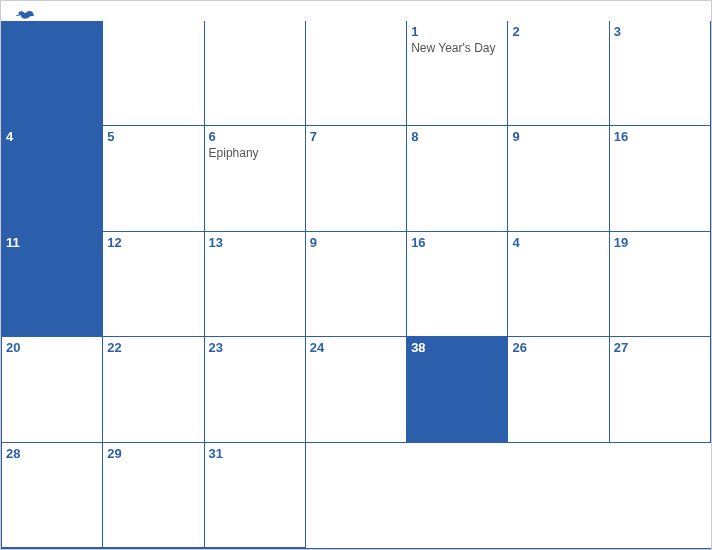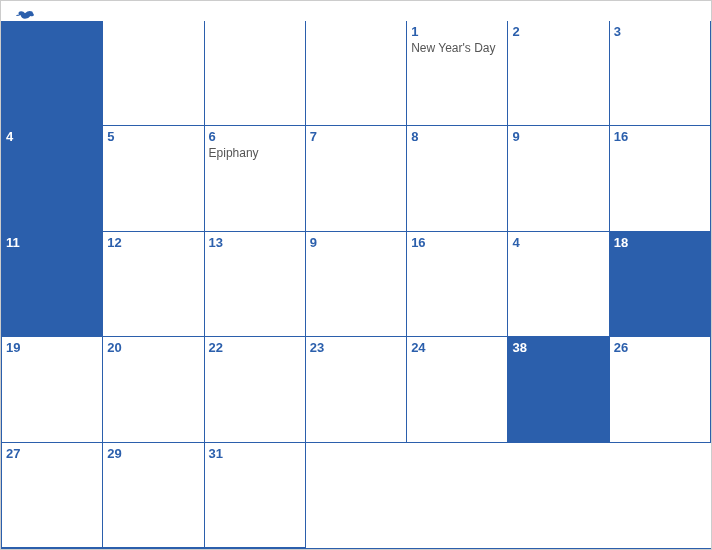--- a/index.html
+++ b/index.html
@@ -193,23 +193,20 @@
       </div>
       <div class="day-cell">
         <span class="day-number">9</span>
       </div>
       <div class="day-cell">
         <span class="day-number">16</span>
       </div>
       <div class="day-cell">
         <span class="day-number">4</span>
       </div>
-      <div class="day-cell row-header">
-        <span class="day-number">18</span>
-      </div>
       <div class="day-cell">
         <span class="day-number">19</span>
       </div>
       <div class="day-cell">
         <span class="day-number">20</span>
       </div>
       <div class="day-cell">
         <span class="day-number">22</span>
       </div>
       <div class="day-cell">
@@ -221,19 +218,22 @@
       <div class="day-cell row-header">
         <span class="day-number">38</span>
       </div>
       <div class="day-cell">
         <span class="day-number">26</span>
       </div>
       <div class="day-cell">
         <span class="day-number">27</span>
       </div>
       <div class="day-cell">
+        <span class="day-number">28</span>
+      </div>
+      <div class="day-cell">
         <span class="day-number">29</span>
       </div>
       <div class="day-cell">
         <span class="day-number">31</span>
       </div>
     </div>
 </div>
 
 </body></html>

